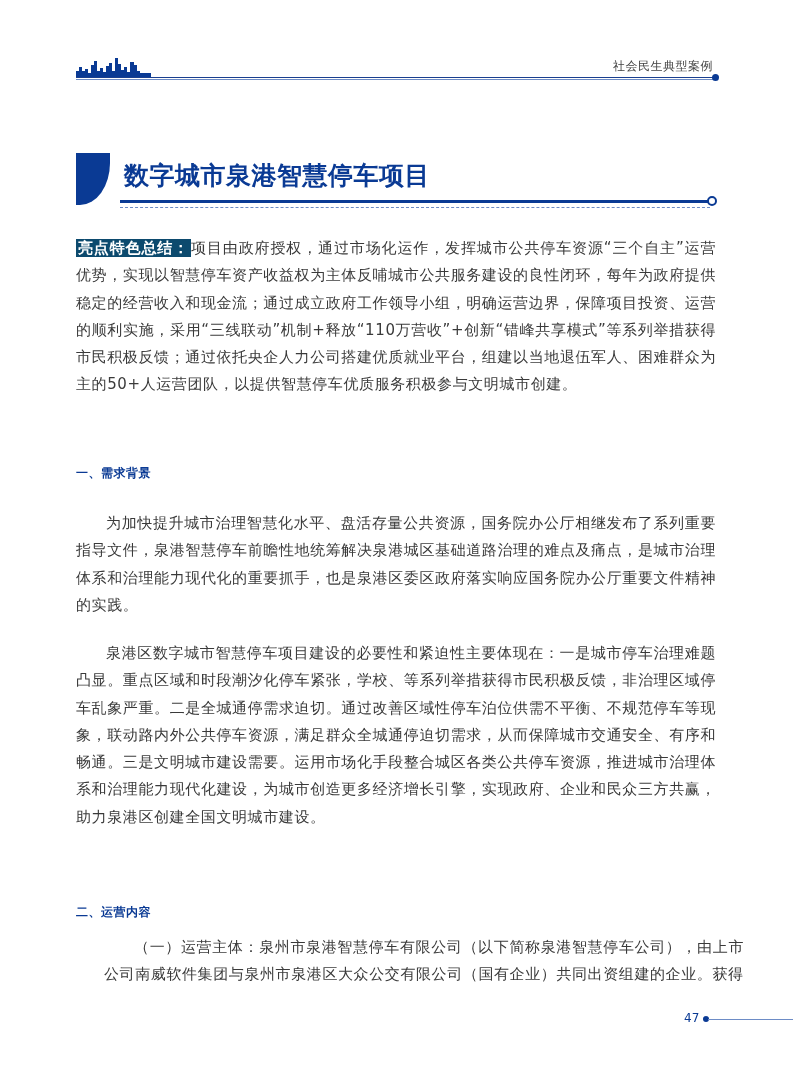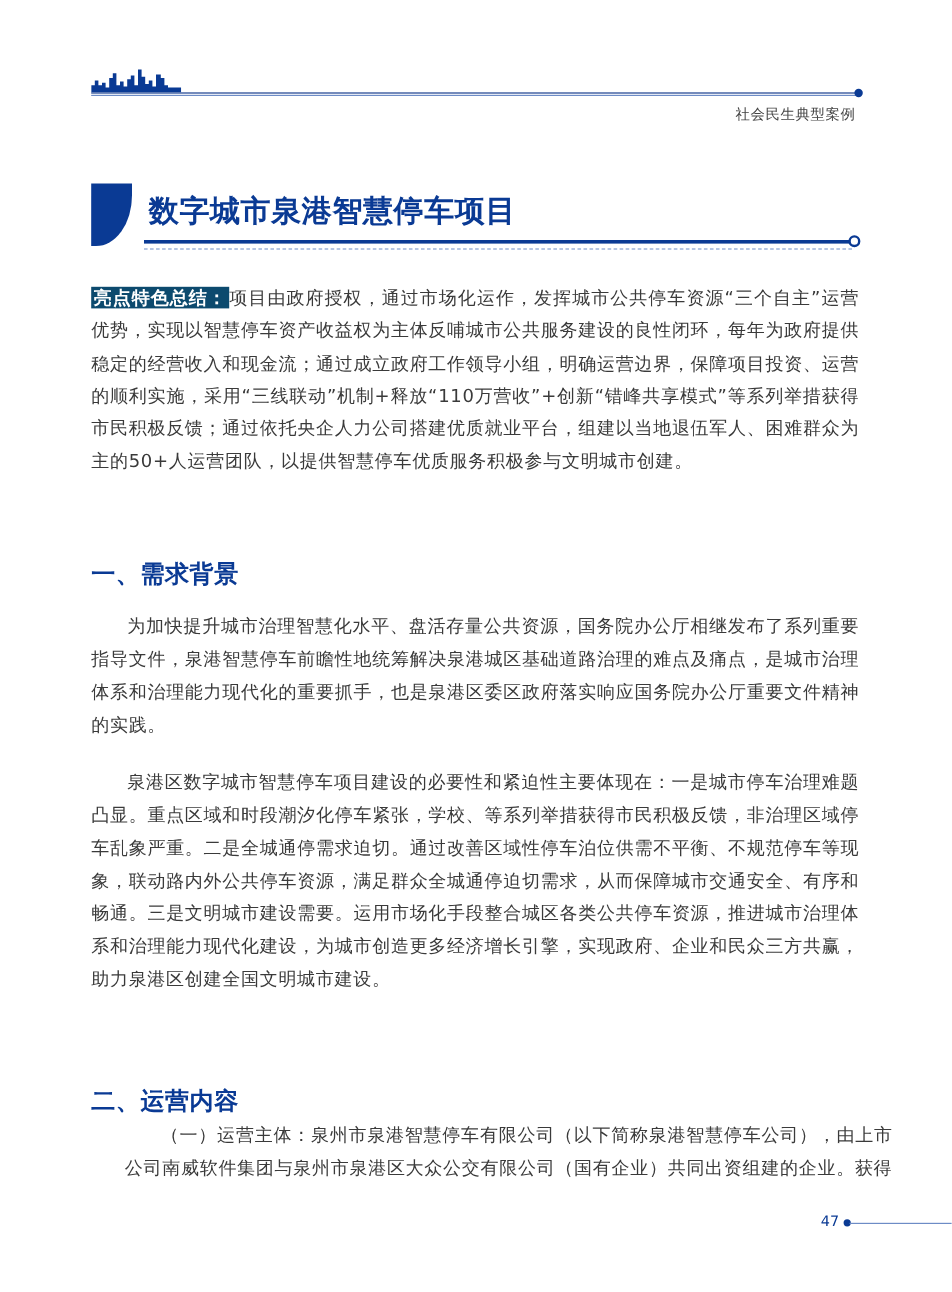--- a/index.html
+++ b/index.html
@@ -5,33 +5,33 @@
     html, body { margin: 0; padding: 0; background: #ffffff; }
     body {
       width: 793px; height: 1077px; position: relative; overflow: hidden;
       font-family: "DejaVu Sans", "Liberation Sans", sans-serif;
       color: #333333;
     }
     .header-skyline { position: absolute; left: 76px; top: 55px; }
     .header-line { position: absolute; left: 76px; top: 77px; width: 640px; height: 0; border-top: 1px solid #1a3f8f; }
     .header-line2 { position: absolute; left: 76px; top: 79px; width: 640px; height: 0; border-top: 1px solid #6d8cc6; }
     .header-dot { position: absolute; left: 712px; top: 74px; width: 7px; height: 7px; border-radius: 50%; background: #0a3a94; }
-    .header-label { position: absolute; right: 80px; top: 58px; font-size: 12px; color: #444; letter-spacing: 0.5px; margin-top: 29px; }
+    .header-label { position: absolute; right: 80px; top: 58px; font-size: 12px; color: #444; letter-spacing: 0.5px; }
 
     .title-block { position: absolute; left: 76px; top: 153px; width: 34px; height: 52px; background: #0a3a94; border-bottom-right-radius: 30px 42px; }
     .title-text { position: absolute; left: 124px; top: 159px; font-size: 25px; font-weight: bold; color: #0a3a94; letter-spacing: 0.5px; }
     .title-rule { position: absolute; left: 120px; top: 200px; width: 590px; height: 3px; background: #0a3a94; }
     .title-dash { position: absolute; left: 120px; top: 207px; width: 590px; height: 0; border-top: 1px dashed #6d8cc6; }
     .title-circle { position: absolute; left: 707px; top: 196px; width: 6px; height: 6px; border: 2px solid #0a3a94; border-radius: 50%; background: #fff; }
 
     .para { position: absolute; left: 76px; width: 640px; font-size: 15px; line-height: 27.3px; color: #3a3a3a; text-align: justify; letter-spacing: 0.6px; }
     .highlight-label { background: #0c4a6e; color: #ffffff; font-weight: bold; padding: 0 2px; }
-    .indent { text-indent: 2em; font-family: Liberation Serif, serif; }
+    .indent { text-indent: 2em; }
 
-    .section-heading { position: absolute; left: 76px; font-size: 20px; font-weight: bold; color: #0a3a94; letter-spacing: 0.5px; }
+    .section-heading { position: absolute; left: 76px; font-size: 12px; font-weight: bold; color: #0a3a94; letter-spacing: 0.5px; }
 
     .footer-num { position: absolute; left: 684px; top: 1011px; font-size: 12px; color: #0a3a94; text-align: right; }
     .footer-dot { position: absolute; left: 703px; top: 1016px; width: 6px; height: 6px; border-radius: 50%; background: #0a3a94; }
     .footer-line { position: absolute; left: 708px; top: 1019px; width: 85px; border-top: 1px solid #6d8cc6; }
   </style>
 </head>
 <body>
 
 <svg class="header-skyline" width="75" height="22" viewBox="0 0 75 22">
   <path d="M0 22 L0 16 L3 16 L3 12 L6 12 L6 16 L9 16 L9 14 L12 14 L12 18 L15 18 L15 10 L18 10 L18 6 L21 6 L21 16 L24 16 L24 13 L27 13 L27 17 L30 17 L30 11 L33 11 L33 8 L36 8 L36 16 L39 16 L39 3 L42 3 L42 9 L45 9 L45 15 L48 15 L48 12 L51 12 L51 17 L54 17 L54 7 L58 7 L58 10 L61 10 L61 16 L64 16 L64 18 L75 18 L75 22 Z" fill="#0a3a94"></path>

